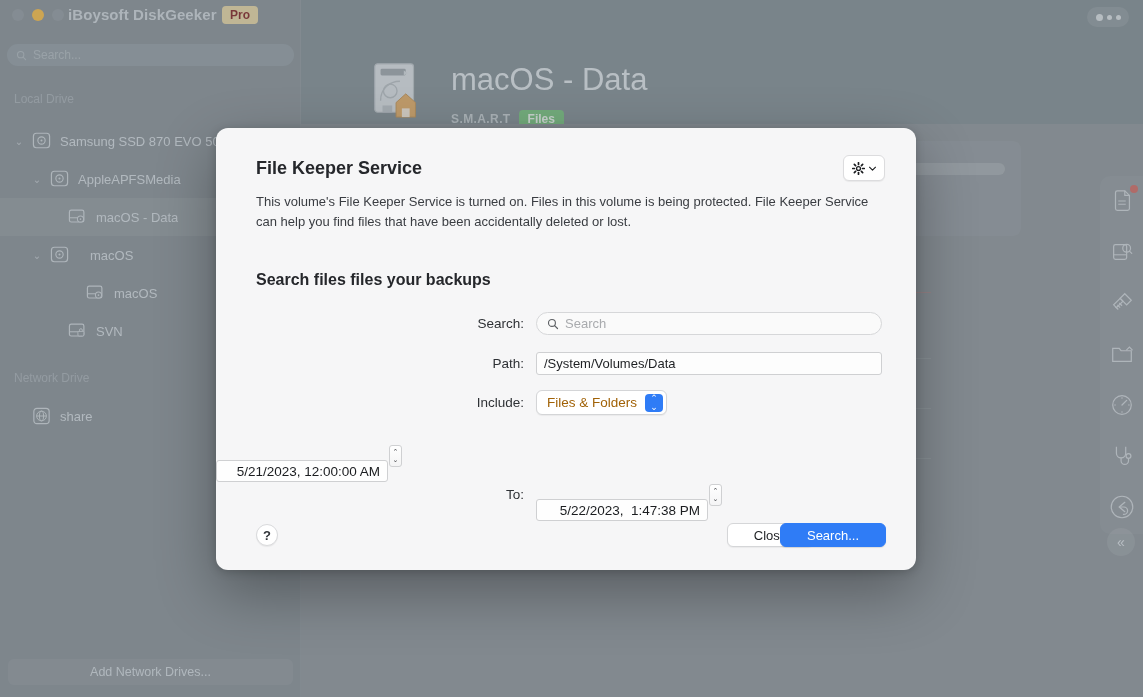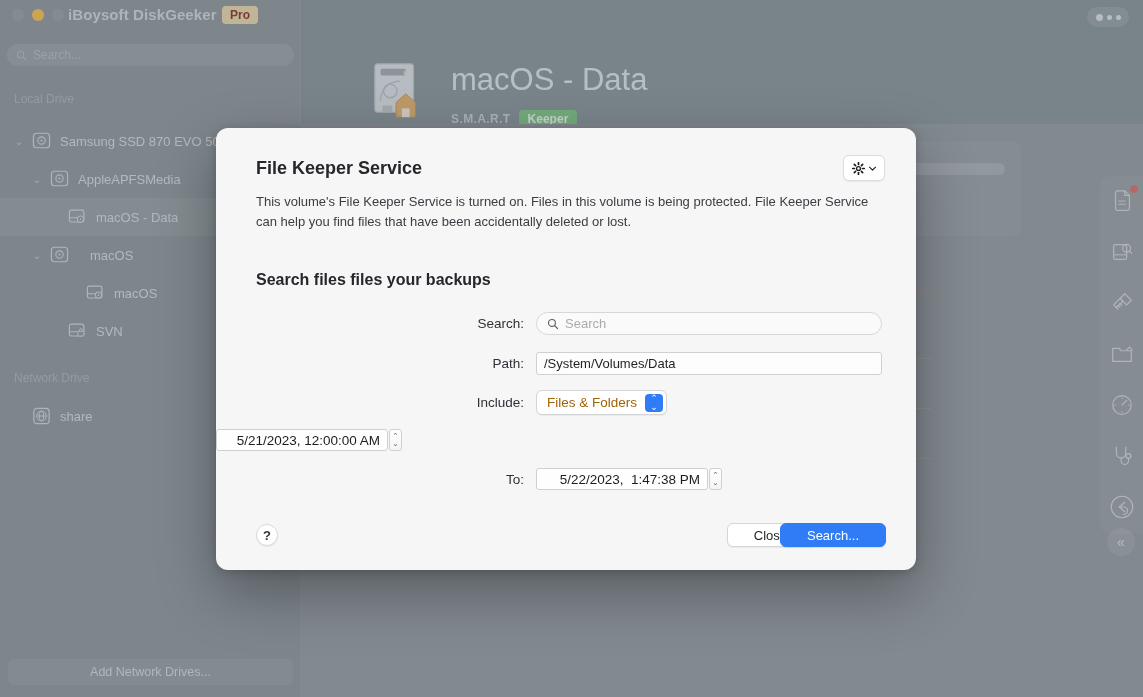--- a/index.html
+++ b/index.html
@@ -244,20 +244,21 @@
   }
 
   .stepper-wrap { display: flex; align-items: center; gap: 1px; }
   .date-field {
     height: 22px; background: #fefefe;
     border: 1px solid #cfd0d2; border-radius: 3px;
     display: flex; align-items: center; justify-content: flex-end;
     padding: 0 7px; font-size: 13.5px; color: #1b1d20;
     min-width: 172px;
     white-space: pre;
+    margin-top: 31px;
   }
   .stepper {
     width: 13px; height: 22px;
     background: linear-gradient(#ffffff,#f4f4f5);
     border: 1px solid #cfd0d2; border-radius: 3px;
     display: flex; flex-direction: column;
     align-items: center; justify-content: center;
     font-size: 7px; color: #46484c; line-height: 8px;
   }
 
@@ -414,21 +415,21 @@
         <path d="M38 13l4 2.5-4 2.5z" fill="#cfd4d8"></path>
         <path d="M14 44c0-12 9-20 20-20" fill="none" stroke="#b3b9be" stroke-width="1.4"></path>
         <circle cx="24" cy="34" r="7" fill="none" stroke="#b3b9be" stroke-width="1.4"></circle>
         <rect x="16" y="49" width="10" height="7" fill="#b9bfc4"></rect>
         <path d="M30 46l10-9 10 9v15H30z" fill="#e0a861" stroke="#c08f4e" stroke-width="1"></path>
         <rect x="36" y="52" width="8" height="9" fill="#f2e7d8"></rect>
       </svg>
       <div class="vol-title">macOS - Data</div>
       <div class="smart-line">
         <span class="smart-lbl">S.M.A.R.T</span>
-        <span class="smart-badge">Keeper</span>
+        <span class="smart-badge">Files</span>
       </div>
     </div>
 
     <div class="content-area">
       <div class="usage-card">
         <div class="usage-bar"></div>
       </div>
       <div class="redline"></div>
       <div class="info-rows">
         <div class="info-row">

